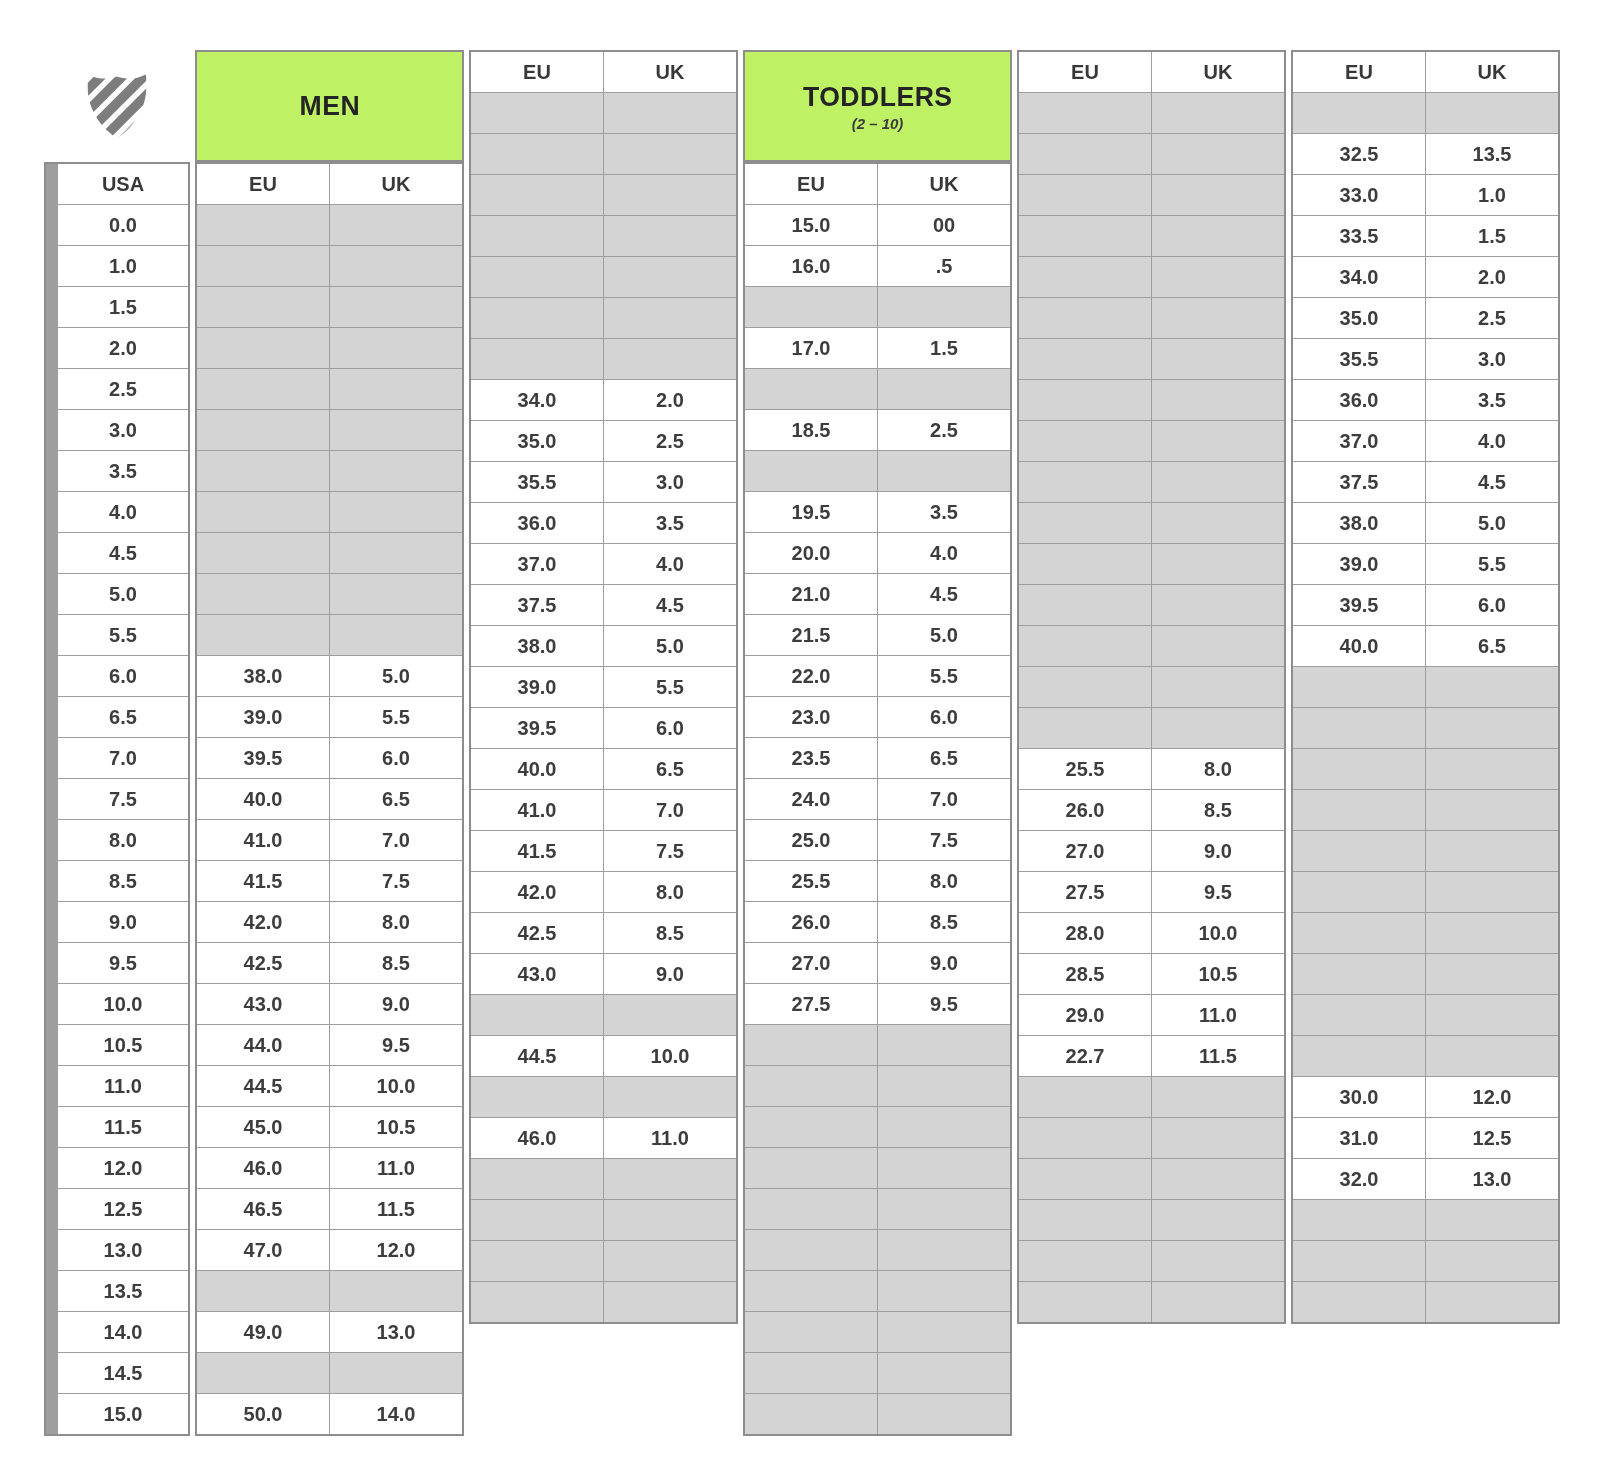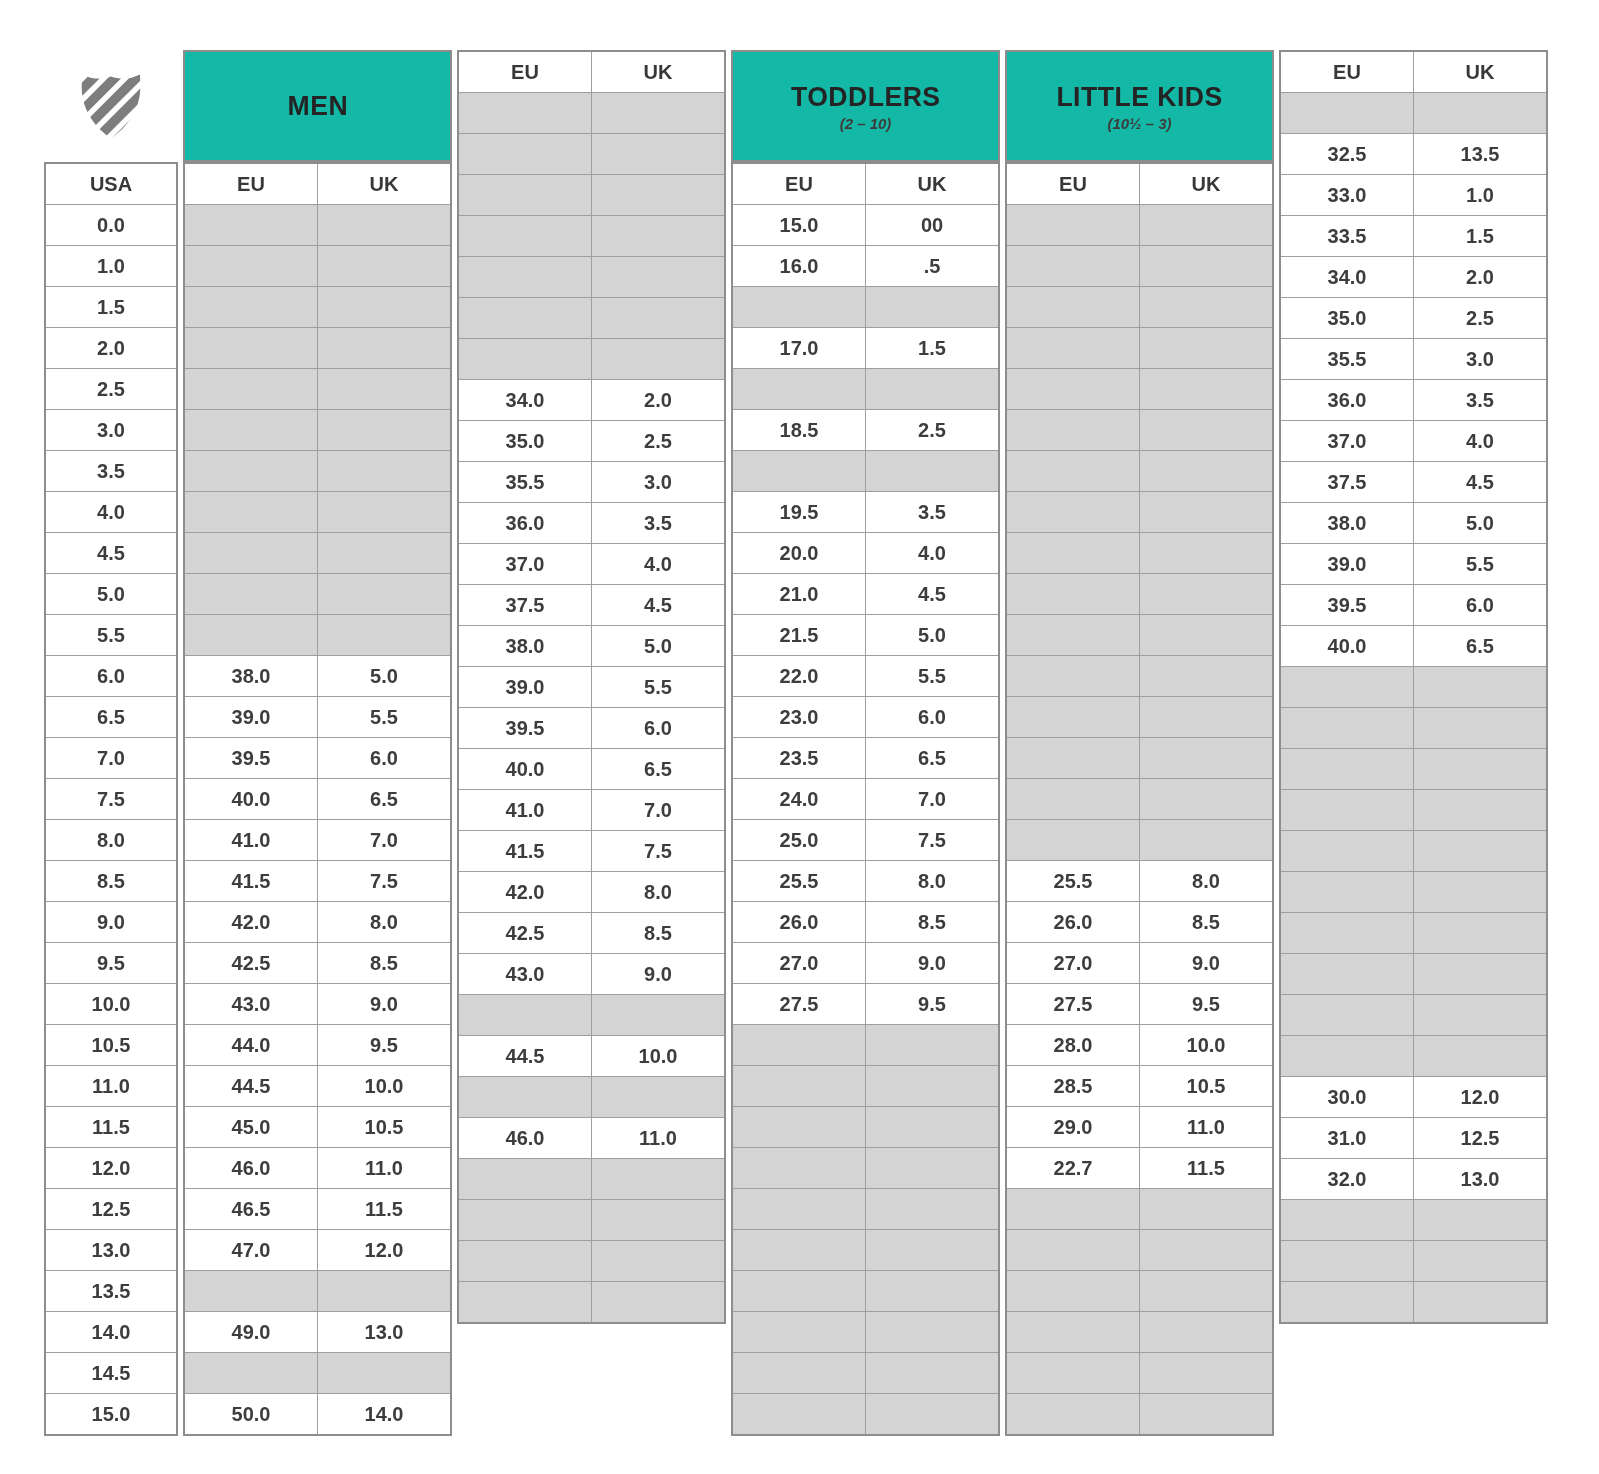--- a/index.html
+++ b/index.html
@@ -16,21 +16,21 @@
   }
   .panel { display: flex; flex-direction: column; }
   .logo-box {
     height: 112px;
     display: flex; align-items: center; justify-content: center;
   }
   .group-header {
     height: 112px;
     box-sizing: border-box;
     border: 2px solid #8d8d8d;
-    background: #14b8a6;
+    background: #bef264;
     display: flex; flex-direction: column;
     align-items: center; justify-content: center;
   }
   .g-title {
     font-size: 28px;
     font-weight: bold;
     color: #242424;
     letter-spacing: 0.5px;
     transform: scaleX(0.95);
     white-space: nowrap;
@@ -43,21 +43,21 @@
     font-style: italic;
   }
   .g-sub:empty { display: none; }
   .grid {
     display: grid;
     gap: 1px;
     background: #9e9e9e;           
     border: 2px solid #8d8d8d;     
     grid-auto-rows: 40px;
   }
-  .grid.one { grid-template-columns: 130px; }
+  .grid.one { grid-template-columns: 130px; padding-left: 12px; }
   .grid.two { grid-template-columns: 132px 132px; }
   .cell {
     background: #ffffff;
     display: flex; align-items: center; justify-content: center;
     font-size: 20px;
     font-weight: bold;
     color: #3d3d3d;
   }
   .cell.sub { color: #383838; }
   .cell.empty { background: #d4d4d4; }
@@ -325,24 +325,20 @@
         <div class="cell empty"></div>
         <div class="cell empty"></div>
         <div class="cell empty"></div>
         <div class="cell empty"></div>
         <div class="cell empty"></div>
         <div class="cell empty"></div>
       </div>
   </div>
 
   <div class="panel">
-    <div class="group-header">
-      <div class="g-title">LITTLE KIDS</div>
-      <div class="g-sub">(10½ – 3)</div>
-    </div>
     <div class="grid two">
       <div class="cell sub">EU</div>
       <div class="cell sub">UK</div>
     <div class="cell empty"></div>
         <div class="cell empty"></div>
         <div class="cell empty"></div>
         <div class="cell empty"></div>
         <div class="cell empty"></div>
         <div class="cell empty"></div>
         <div class="cell empty"></div>

